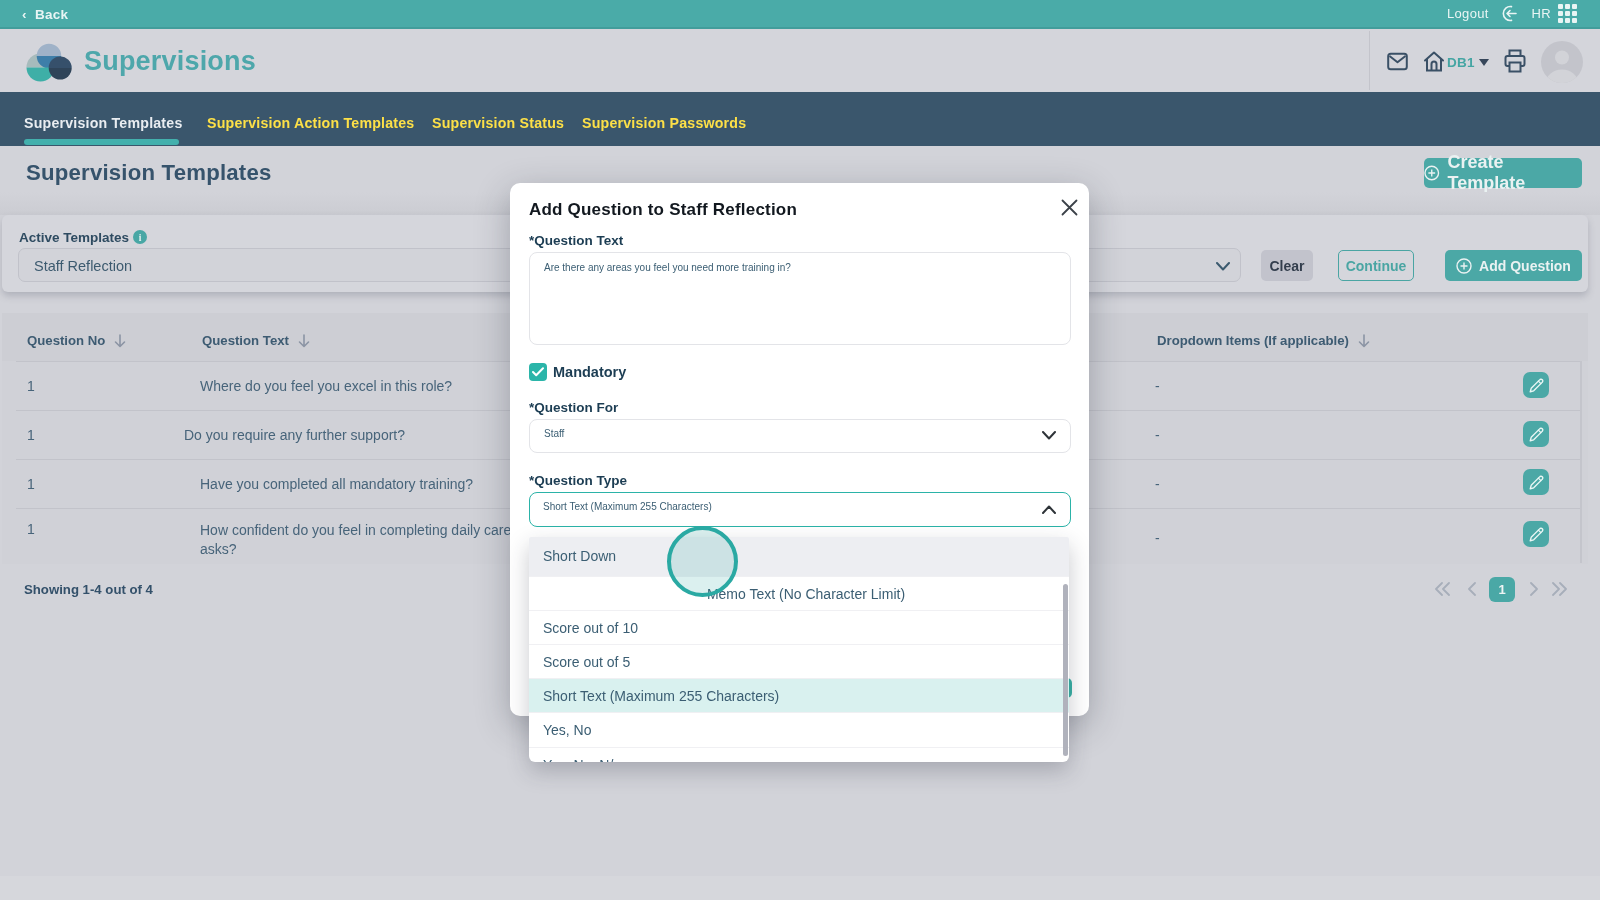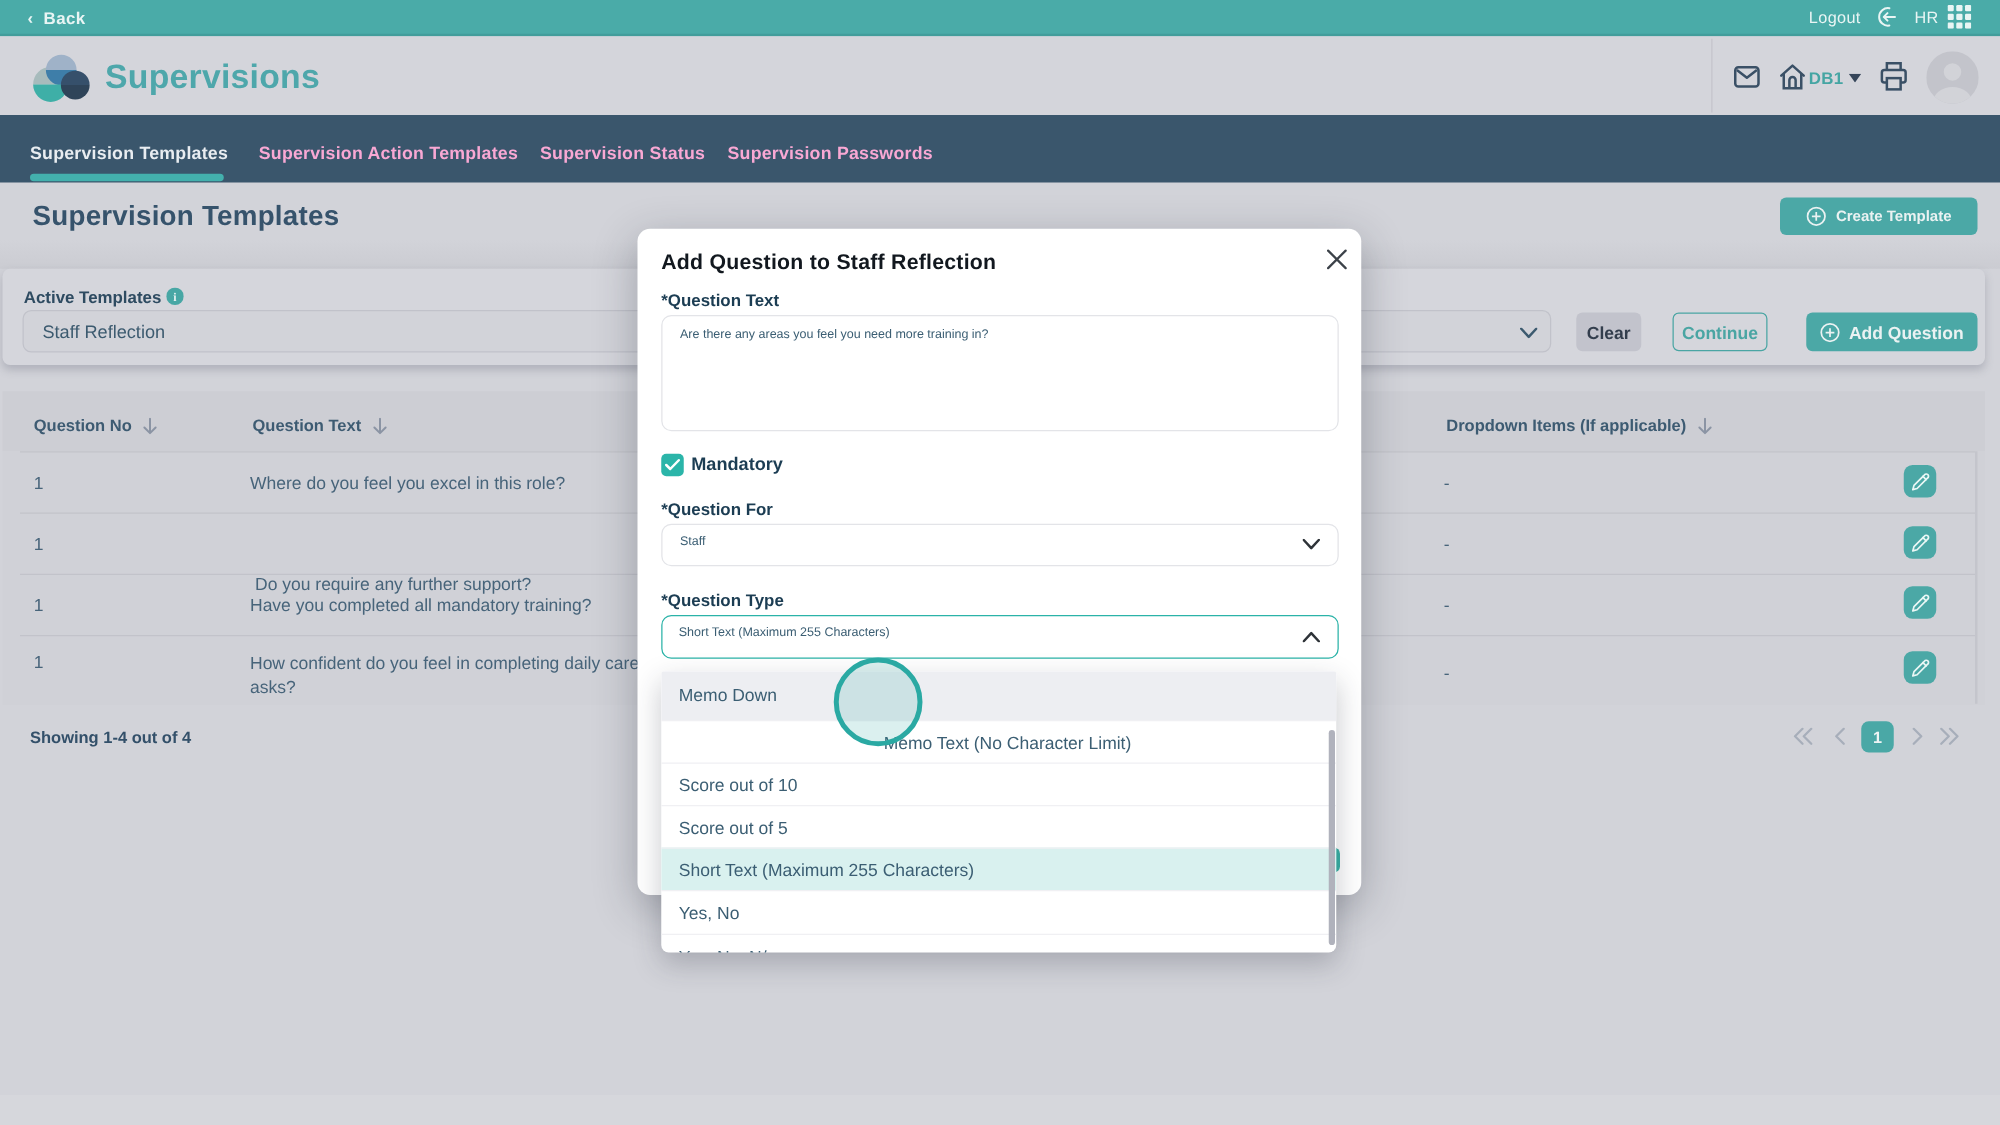--- a/index.html
+++ b/index.html
@@ -18,28 +18,28 @@
   .topbar .lbl { font-size:13px; font-weight:400; letter-spacing:.3px; }
 
   
   .appbar { left:0; top:29px; width:1600px; height:63px; background:#d4d5db; }
   
   .brand { left:84px; top:46px; font-size:27px; font-weight:700; color:#4ea7ab; letter-spacing:.2px; }
   .hsep { left:1369px; top:31px; width:1px; height:59px; background:#c3c4cb; }
 
   
   .nav { left:0; top:92px; width:1600px; height:54px; background:#3a566c; }
-  .nav .item { position:absolute; top:0; height:54px; line-height:62px; font-size:14.2px; font-weight:700; color:#f9a8d4; letter-spacing:.2px; }
+  .nav .item { position:absolute; top:0; height:54px; line-height:62px; font-size:14.2px; font-weight:700; color:#fde047; letter-spacing:.2px; }
   .nav .active { color:#e9edf1; }
 
   
   .ptitle { left:26px; top:160px; font-size:22.2px; font-weight:700; color:#36536c; letter-spacing:.2px; }
   .btn { position:absolute; display:flex; align-items:center; justify-content:center; border-radius:5px; font-weight:700; }
   .btn-teal { background:#4ba8a6; color:#eaf2f2; }
-  .createbtn { left:1424px; top:158px; width:158px; height:30px; font-size:12px; gap:8px; }
+  .createbtn { left:1424px; top:158px; width:158px; height:30px; font-size:18px; gap:8px; }
 
   
   .fcard { left:2px; top:215px; width:1586px; height:77px; background:#d5d6dc; border-radius:6px; box-shadow:0 4px 7px rgba(90,92,110,.28); }
   .flabel { left:19px; top:230px; font-size:13.5px; font-weight:700; color:#2e4b61; }
   .finfo { left:133px; top:230px; }
   .fselect { left:18px; top:248px; width:1223px; height:34px; background:#d2d3d9; border:1px solid #c1c2ca; border-radius:7px; }
   .fselect .txt { position:absolute; left:15px; top:9px; font-size:14.5px; color:#3c5a6f; }
   .clearbtn { left:1261px; top:250px; width:52px; height:31px; background:#c2c3cc; color:#333e4d; font-size:14px; }
   .contbtn { left:1338px; top:250px; width:76px; height:31px; background:transparent; border:1px solid #4aa5a3; color:#4aa5a3; font-size:14px; }
   .addqbtn { left:1445px; top:250px; width:137px; height:31px; font-size:14px; gap:7px; }
@@ -216,21 +216,21 @@
 <div class="abs cell" style="left:200px; top:378px;">Where do you feel you excel in this role?</div>
 <div class="abs cell" style="left:1155px; top:378px;">-</div>
 <div class="abs editbtn" style="top:372px;">
     <svg width="15" height="15" viewBox="0 0 24 24" fill="none" stroke="#eaf7f5" stroke-width="2.2" stroke-linecap="round" stroke-linejoin="round">
       <path d="M17 3a2.85 2.85 0 1 1 4 4L7.5 20.5 2 22l1.5-5.5Z"></path>
       <path d="m15 5 4 4"></path>
     </svg>
   </div>
 
 <div class="abs cell" style="left:27px; top:427px;">1</div>
-<div class="abs cell" style="left:204px; top:427px;margin-top:32px;">Do you require any further support?</div>
+<div class="abs cell" style="left:184px; top:427px;">Do you require any further support?</div>
 <div class="abs cell" style="left:1155px; top:427px;">-</div>
 <div class="abs editbtn" style="top:421px;">
     <svg width="15" height="15" viewBox="0 0 24 24" fill="none" stroke="#eaf7f5" stroke-width="2.2" stroke-linecap="round" stroke-linejoin="round">
       <path d="M17 3a2.85 2.85 0 1 1 4 4L7.5 20.5 2 22l1.5-5.5Z"></path>
       <path d="m15 5 4 4"></path>
     </svg>
   </div>
 
 <div class="abs cell" style="left:27px; top:476px;">1</div>
 <div class="abs cell" style="left:200px; top:476px;">Have you completed all mandatory training?</div>
@@ -300,21 +300,21 @@
 <div class="mlabel" style="top:473px;">*Question Type</div>
 <div class="minput" style="top:492px; height:35px; border:1.5px solid #2bb3a8;"></div>
 <div class="abs mtext" style="left:543px; top:501px;">Short Text (Maximum 255 Characters)</div>
 <svg class="abs" style="left:1042px; top:505px;" width="14" height="9" viewBox="0 0 14 9" fill="none" stroke="#2e3338" stroke-width="2" stroke-linecap="round" stroke-linejoin="round">
     <path d="M1 8 L7 1.5 L13 8"></path>
   </svg>
 
 <div class="abs sliver"></div>
 
 <div class="abs dd">
-  <div class="opt g" style="top:0px; height:39px; line-height:39px; border-top:none;">Memo Down</div>
+  <div class="opt g" style="top:0px; height:39px; line-height:39px; border-top:none;">Short Down</div>
   <div class="opt" style="top:39px;text-align:center;">Memo Text (No Character Limit)</div>
   <div class="opt" style="top:73px;">Score out of 10</div>
   <div class="opt" style="top:107px;">Score out of 5</div>
   <div class="opt t" style="top:141px;">Short Text (Maximum 255 Characters)</div>
   <div class="opt" style="top:175px;">Yes, No</div>
   <div class="opt" style="top:210px;">Yes, No, N/a</div>
 </div>
 <div class="abs ddthumb"></div>
 <div class="abs ripple"></div>
 

